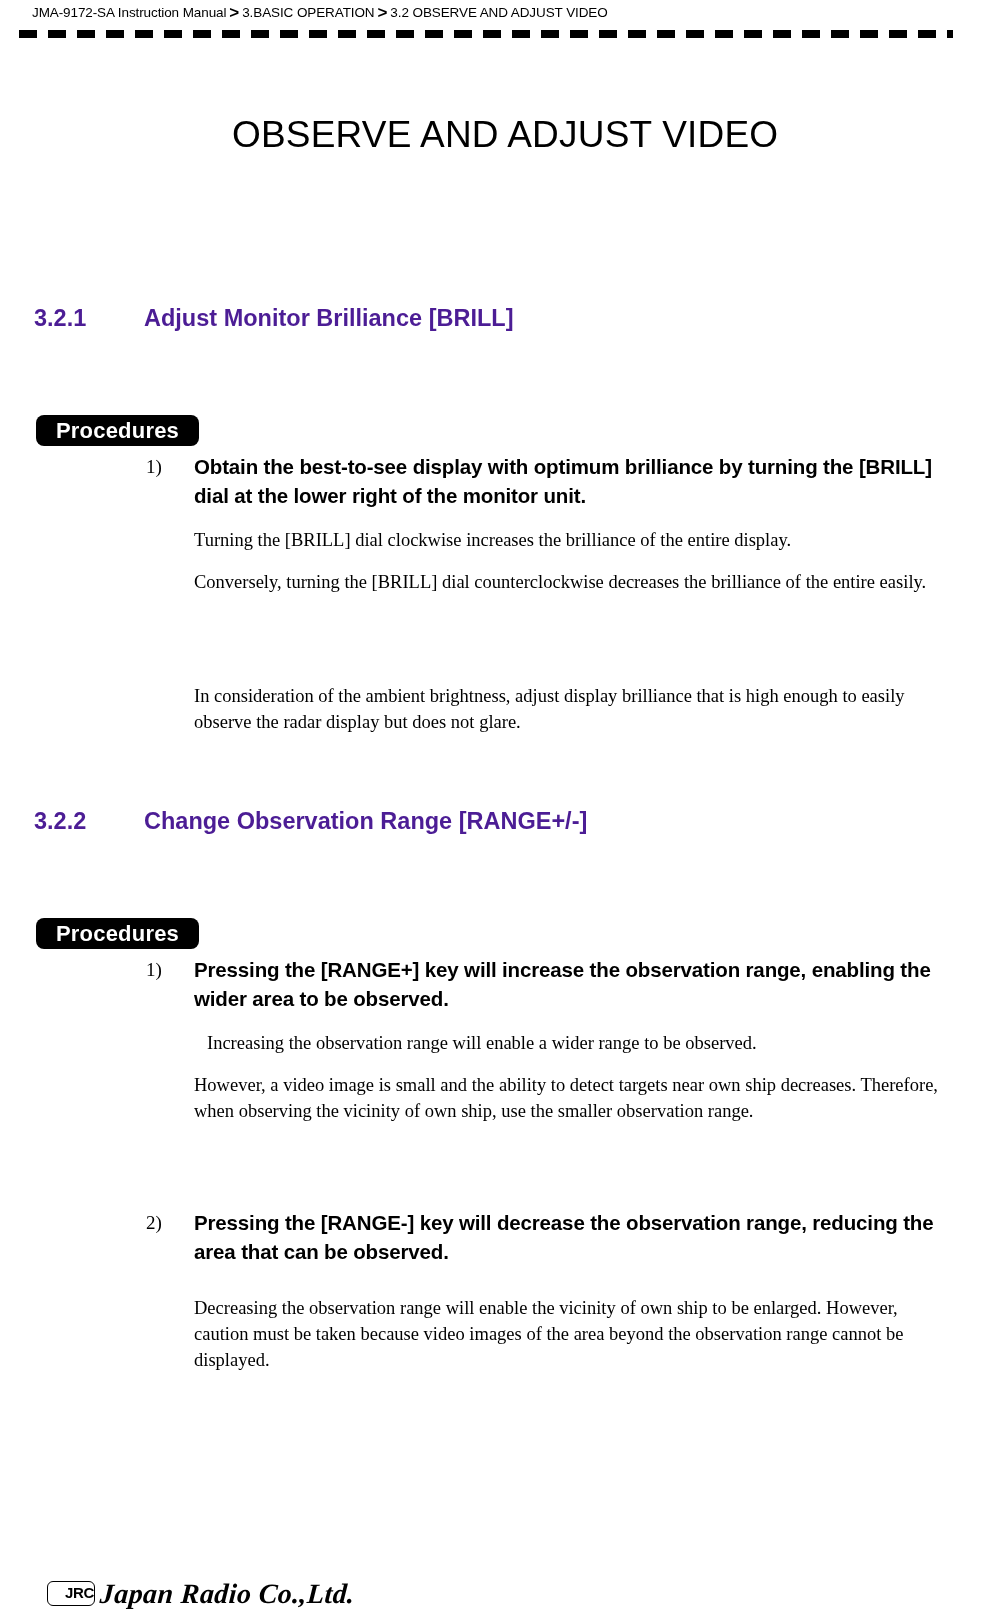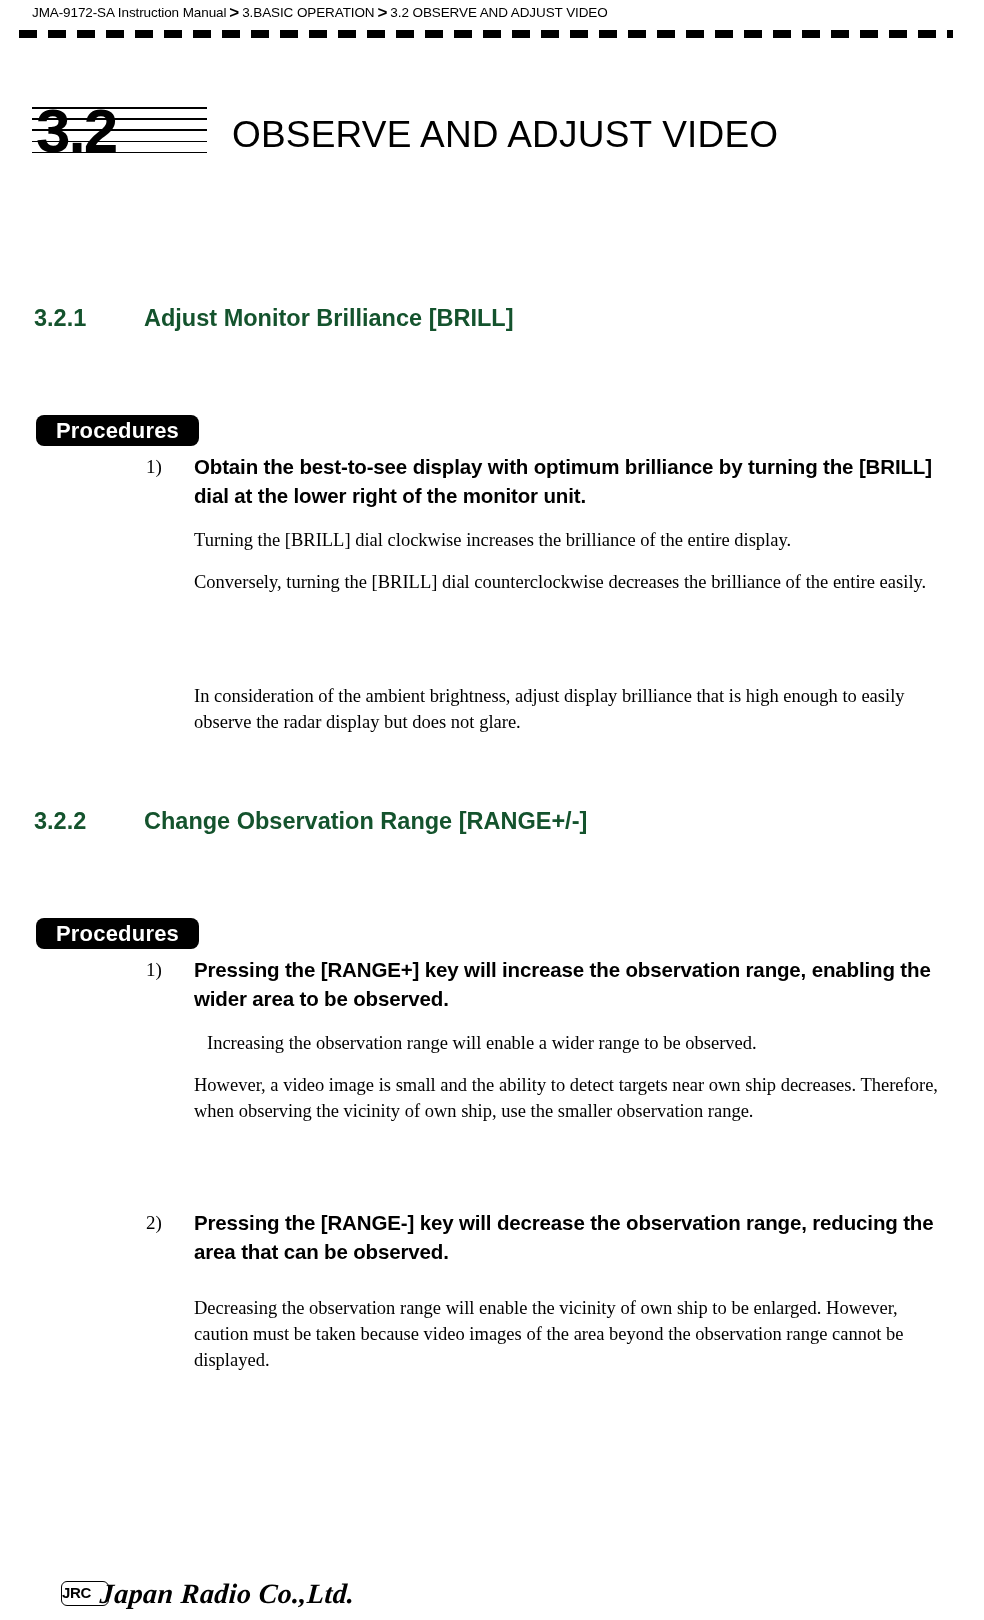--- a/index.html
+++ b/index.html
@@ -105,21 +105,21 @@
   }
 
   
   .section-heading {
     position: absolute;
     left: 34px;
     font-family: "Liberation Sans", "DejaVu Sans", sans-serif;
     font-weight: bold;
     font-size: 23.5px;
     white-space: nowrap;
-    color: #14532d;
+    color: #4c1d95;
   }
   .section-heading .sec-num {
     display: inline-block;
     width: 110px;
   }
 
   
   .proc-badge {
     position: absolute;
     left: 36px;
@@ -176,31 +176,31 @@
   
   .page-footer {
     position: absolute;
     left: 0;
     bottom: 0;
     width: 984px;
     height: 70px;
   }
   .jrc-mark {
     position: absolute;
-    left: 61px;
+    left: 47px;
     bottom: 14px;
     width: 48px;
     height: 25px;
     border: 1.6px solid #000;
     border-radius: 6px;
     font-family: "Liberation Sans", "DejaVu Sans", sans-serif;
     font-weight: bold;
     font-size: 15px;
     line-height: 22px;
-    text-align: left;
+    text-align: right;
     letter-spacing: -0.3px;
     color: #000;
   }
   .jrc-name {
     position: absolute;
     left: 100px;
     bottom: 9px;
     font-family: "Liberation Serif", "DejaVu Serif", serif;
     font-style: italic;
     font-weight: bold;
@@ -226,24 +226,20 @@
 <body>
 
 <div class="page-header">
   <div class="breadcrumb">
     <span>JMA-9172-SA Instruction Manual</span><span class="sep">&gt;</span><span>3.BASIC OPERATION</span><span class="sep">&gt;</span><span>3.2  OBSERVE AND ADJUST VIDEO</span>
   </div>
   <div class="header-rule"></div>
 </div>
 
 <div class="chapter-banner">
-  <div class="chapter-num-wrap">
-    <div class="chapter-stripes"></div>
-    <div class="chapter-num">3.2</div>
-  </div>
   <div class="chapter-title">OBSERVE AND ADJUST VIDEO</div>
 </div>
 
 <div class="section-heading" style="top:305px;">
   <span class="sec-num">3.2.1</span><span>Adjust Monitor Brilliance [BRILL]</span>
 </div>
 
 <div class="proc-badge" style="top:415px;">Procedures</div>
 
 <div class="step" style="top:452px;">

